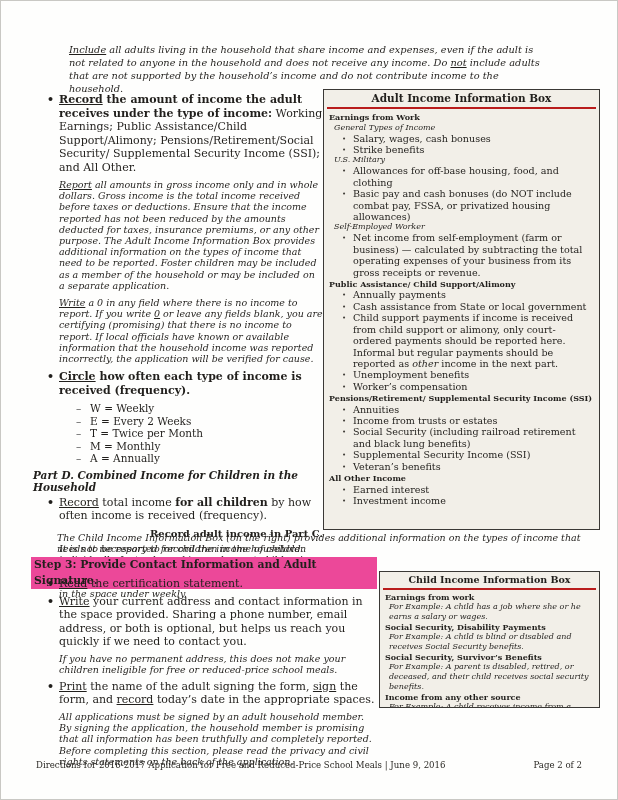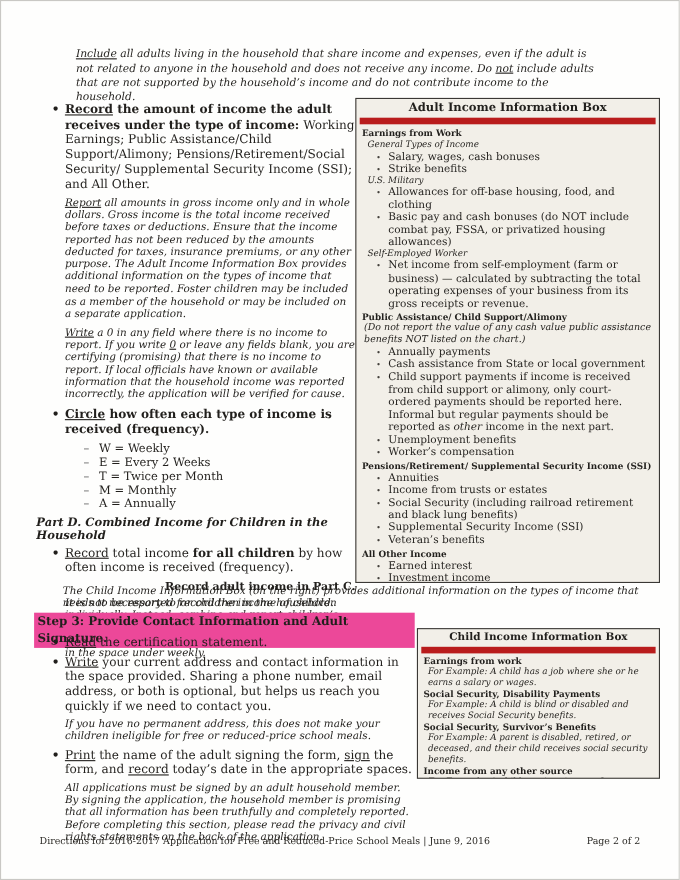--- a/index.html
+++ b/index.html
@@ -54,21 +54,21 @@
   .ibox{
     position:absolute;
     background:#f2efe8;
     border:1px solid #3a3835;
     box-sizing:border-box;
   }
   .adult-box{left:322px;top:88px;width:277px;height:441px;overflow:hidden;}
   .child-box{left:378px;top:570px;width:221px;height:137px;overflow:hidden;}
   .box-title{
     text-align:center;font-weight:bold;
-    border-bottom:6px solid #b91c1c;
+    border-bottom:2px solid #b91c1c;
     padding:2px 0 2px 0;margin:0 3px;
   }
   .adult-box .box-title{font-size:10.5px;line-height:13px;}
   .child-box .box-title{font-size:9.5px;line-height:12px;}
   .box-body{padding:2px 6px 2px 5px;}
   .bx-h{font-weight:bold;font-size:8px;line-height:10.5px;margin-top:1px;}
   .bx-sub{font-style:italic;font-size:8px;line-height:10px;margin-left:5px;}
   .bx-note{font-style:italic;font-size:8.6px;line-height:10.6px;margin-left:2px;}
   .bx-li{font-size:9.6px;line-height:11.4px;position:relative;margin-left:13px;padding-left:11px;}
   .bx-li::before{content:"\2022";position:absolute;left:0;top:1px;font-size:7px;color:#44403b;}
@@ -115,21 +115,20 @@
         <div class="bx-h">Earnings from Work</div>
         <div class="bx-sub">General Types of Income</div>
         <div class="bx-li">Salary, wages, cash bonuses</div>
         <div class="bx-li">Strike benefits</div>
         <div class="bx-sub">U.S. Military</div>
         <div class="bx-li">Allowances for off-base housing, food, and clothing</div>
         <div class="bx-li">Basic pay and cash bonuses (do NOT include combat pay, FSSA, or privatized housing allowances)</div>
         <div class="bx-sub">Self-Employed Worker</div>
         <div class="bx-li">Net income from self-employment (farm or business) — calculated by subtracting the total operating expenses of your business from its gross receipts or revenue.</div>
         <div class="bx-h">Public Assistance/ Child Support/Alimony</div>
-        <div class="bx-note">(Do not report the value of any cash value public assistance benefits NOT listed on the chart.)</div>
         <div class="bx-li">Annually payments</div>
         <div class="bx-li">Cash assistance from State or local government</div>
         <div class="bx-li"><span>Child support payments if income is received from child support or alimony, only court-ordered payments should be reported here. Informal but regular payments should be reported as </span><span class="seg-i">other</span><span> income in the next part.</span></div>
         <div class="bx-li">Unemployment benefits</div>
         <div class="bx-li">Worker’s compensation</div>
         <div class="bx-h">Pensions/Retirement/ Supplemental Security Income (SSI)</div>
         <div class="bx-li">Annuities</div>
         <div class="bx-li">Income from trusts or estates</div>
         <div class="bx-li">Social Security (including railroad retirement and black lung benefits)</div>
         <div class="bx-li">Supplemental Security Income (SSI)</div>

